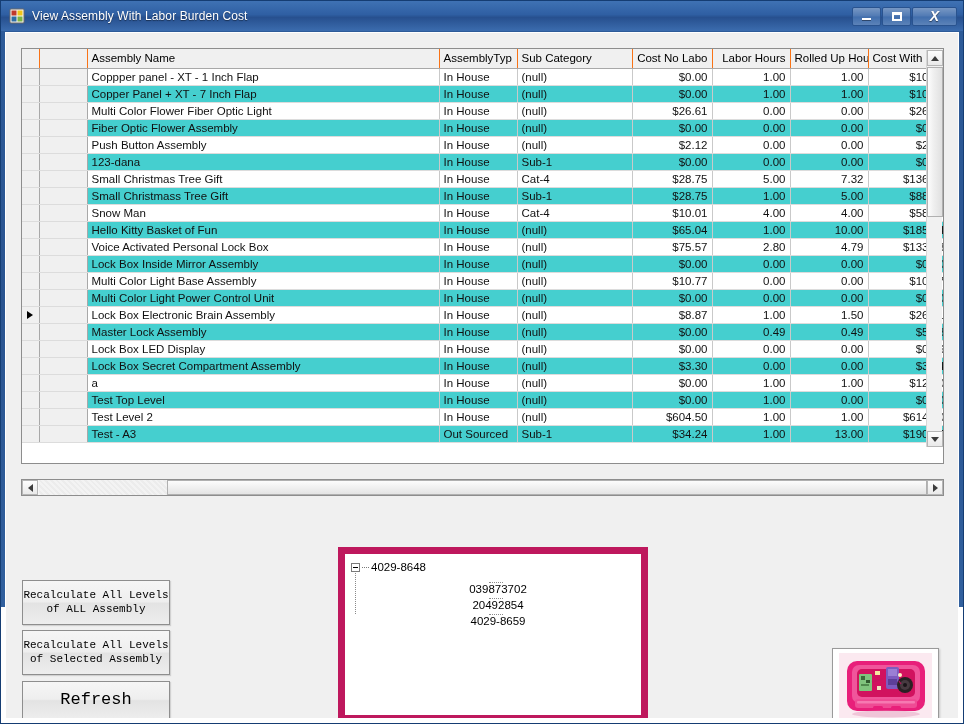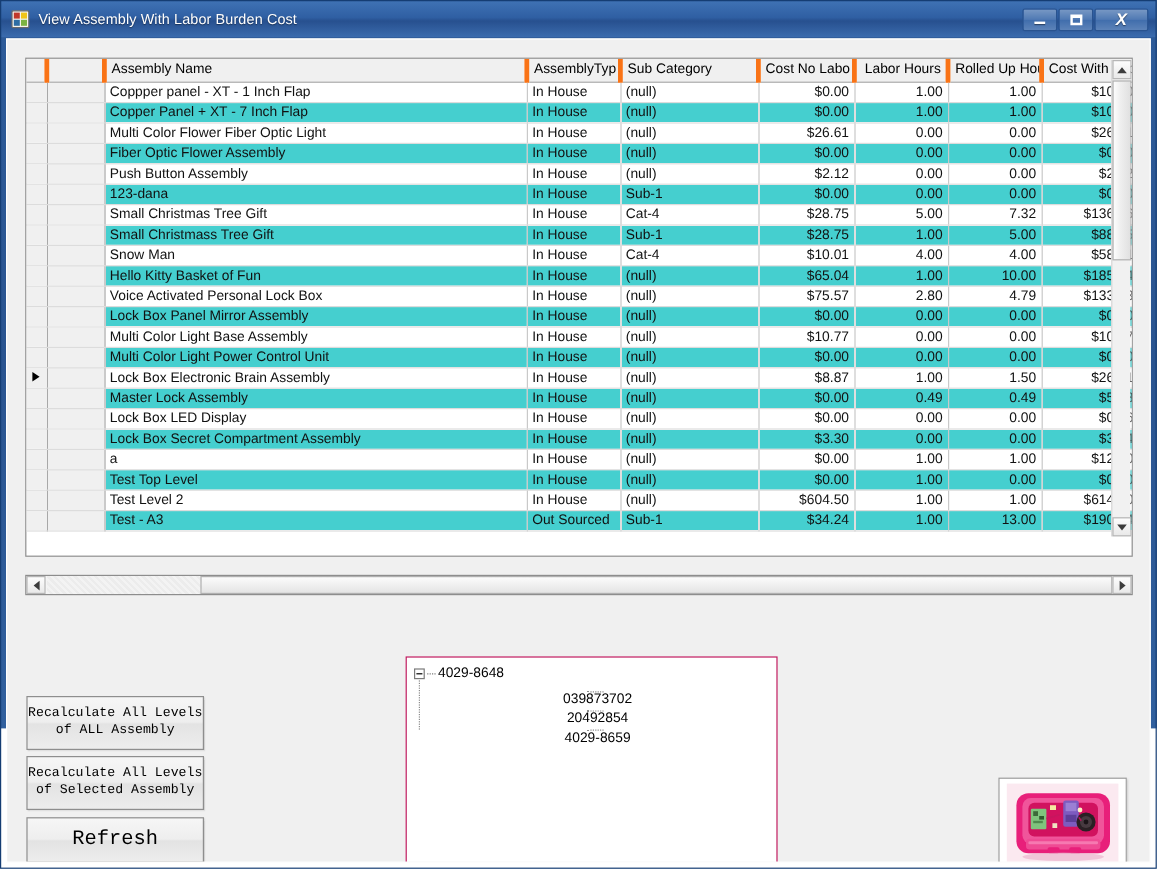--- a/index.html
+++ b/index.html
@@ -96,21 +96,21 @@
   }
   table.grid {
     border-collapse: collapse;
     table-layout: fixed;
     width: 907px;
     font-size: 11.5px;
     color: #111;
   }
   table.grid th {
     background: #f0f0f0;
-    border-right: 4px solid #f97316;
+    border-right: 1px solid #f97316;
     border-bottom: 1px solid #a8a8a8;
     font-weight: normal;
     text-align: left;
     padding: 2px 4px;
     height: 19px;
     white-space: nowrap;
     overflow: hidden;
     color: #000;
   }
   table.grid th.num { text-align: right; }
@@ -231,21 +231,21 @@
   #btn-recalc-all { left: 16px; top: 547px; width: 148px; height: 45px; font-size: 11px; }
   #btn-recalc-sel { left: 16px; top: 597px; width: 148px; height: 45px; font-size: 11px; }
   #btn-refresh    { left: 16px; top: 648px; width: 148px; height: 38px; font-size: 17px; }
 
   
   .treeview {
     position: absolute;
     left: 332px; top: 514px;
     width: 310px; height: 175px;
     background: #ffffff;
-    border: 1px solid #be185d;
+    border: 7px solid #be185d;
     font-size: 11.5px;
     color: #000;
     padding: 5px 0 0 6px;
     overflow: hidden;
   }
   .tnode-root { display:flex; align-items:center; height:16px; }
   .tbox {
     width: 9px; height: 9px;
     border: 1px solid #7a7a7a;
     background: #fff;
@@ -453,21 +453,21 @@
               <td class="c-type">In House</td>
               <td class="c-sub">(null)</td>
               <td class="c-cnl num">$75.57</td>
               <td class="c-lh num">2.80</td>
               <td class="c-ruh num">4.79</td>
               <td class="c-cwl num">$133.03</td>
             </tr>
             <tr class="sel">
               <td class="rowhdr"></td>
               <td class="rowhdr2"></td>
-              <td class="c-name">Lock Box Panel Mirror Assembly</td>
+              <td class="c-name">Lock Box Inside Mirror Assembly</td>
               <td class="c-type">In House</td>
               <td class="c-sub">(null)</td>
               <td class="c-cnl num">$0.00</td>
               <td class="c-lh num">0.00</td>
               <td class="c-ruh num">0.00</td>
               <td class="c-cwl num">$0.00</td>
             </tr>
             <tr class="norm">
               <td class="rowhdr"></td>
               <td class="rowhdr2"></td>

